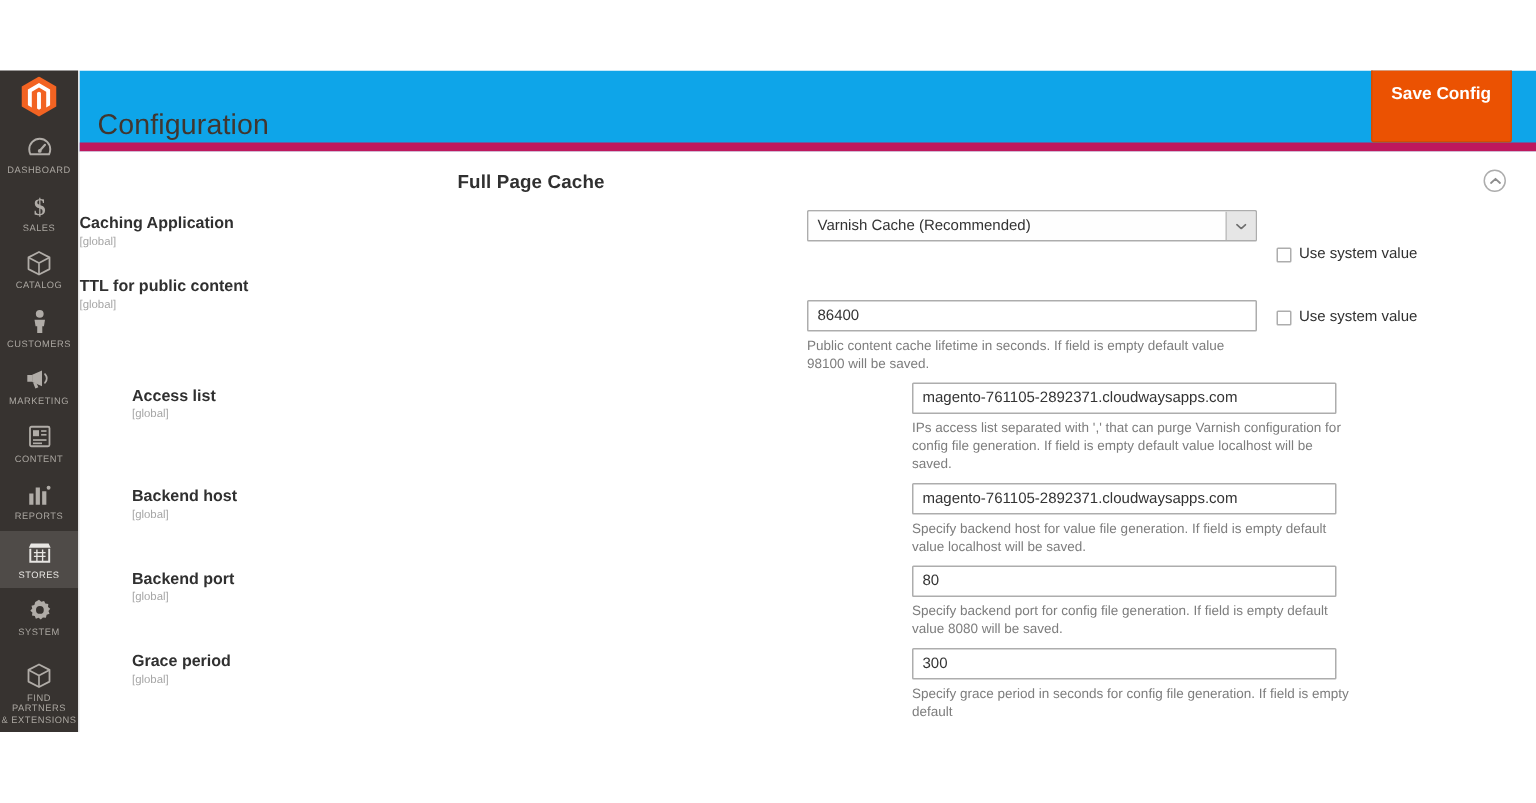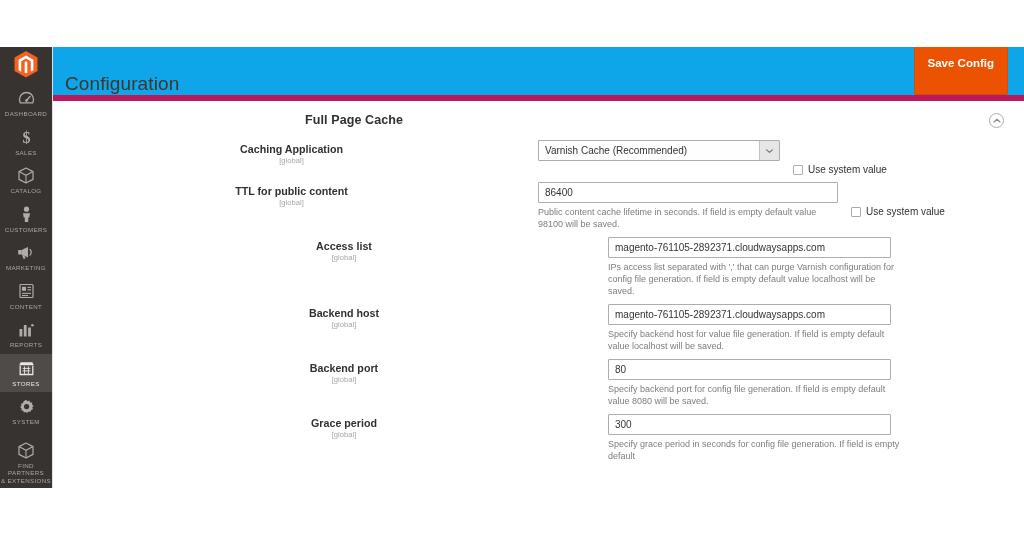--- a/index.html
+++ b/index.html
@@ -119,20 +119,21 @@
     flex: 1;
     overflow: hidden;
     position: relative;
     background: #ffffff;
     padding: 0;
   }
 
   
   .section-head {
     display: flex;
+    align-items: center;
     padding: 12px 20px 8px 252px;
   }
   .section-title {
     font-size: 12.5px;
     font-weight: bold;
     color: #303030;
     letter-spacing: 0.1px;
   }
   .section-head .spacer { flex: 1; }
   .circle-chevron {
@@ -147,21 +148,21 @@
 
   
   .field-row {
     display: flex;
     align-items: flex-start;
     padding: 4px 0 3px 0;
   }
   .field-label {
     width: 485px;
     flex: none;
-    text-align: center;
+    text-align: left;
     padding-right: 8px;
     padding-top: 3px;
   }
   .field-label .lbl {
     font-size: 10.7px;
     font-weight: bold;
     color: #303030;
     display: block;
     line-height: 13px;
   }
@@ -181,21 +182,21 @@
     font-family: "Liberation Sans", sans-serif;
     font-size: 10px;
     color: #333333;
     padding: 0 6px;
     border-radius: 1px;
     outline: none;
     display: block;
   }
   .select-wrap {
     display: flex;
-    width: 242px;
+    width: 300px;
     height: 21px;
     border: 1px solid #adadad;
     border-radius: 1px;
     background: #fff;
     overflow: hidden;
   }
   .select-val {
     flex: 1;
     font-size: 10px;
     color: #333;
@@ -425,21 +426,21 @@
           <span class="cbx-label">Use system value</span>
         </div>
       </div>
 
       <div class="field-row">
         <div class="field-label">
           <span class="lbl">TTL for public content</span>
           <span class="scope">[global]</span>
         </div>
         <div class="field-ctrl">
-          <input class="inp" style="width: 300px;" type="text" value="86400">
+          <input class="inp" style="width: 300px; margin-top: 18px;" type="text" value="86400">
           <div class="help">Public content cache lifetime in seconds. If field is empty default value 98100 will be saved.</div>
         </div>
         <div class="sysval">
           <span class="cbx"></span>
           <span class="cbx-label">Use system value</span>
         </div>
       </div>
 
 
       <div class="field-row">

